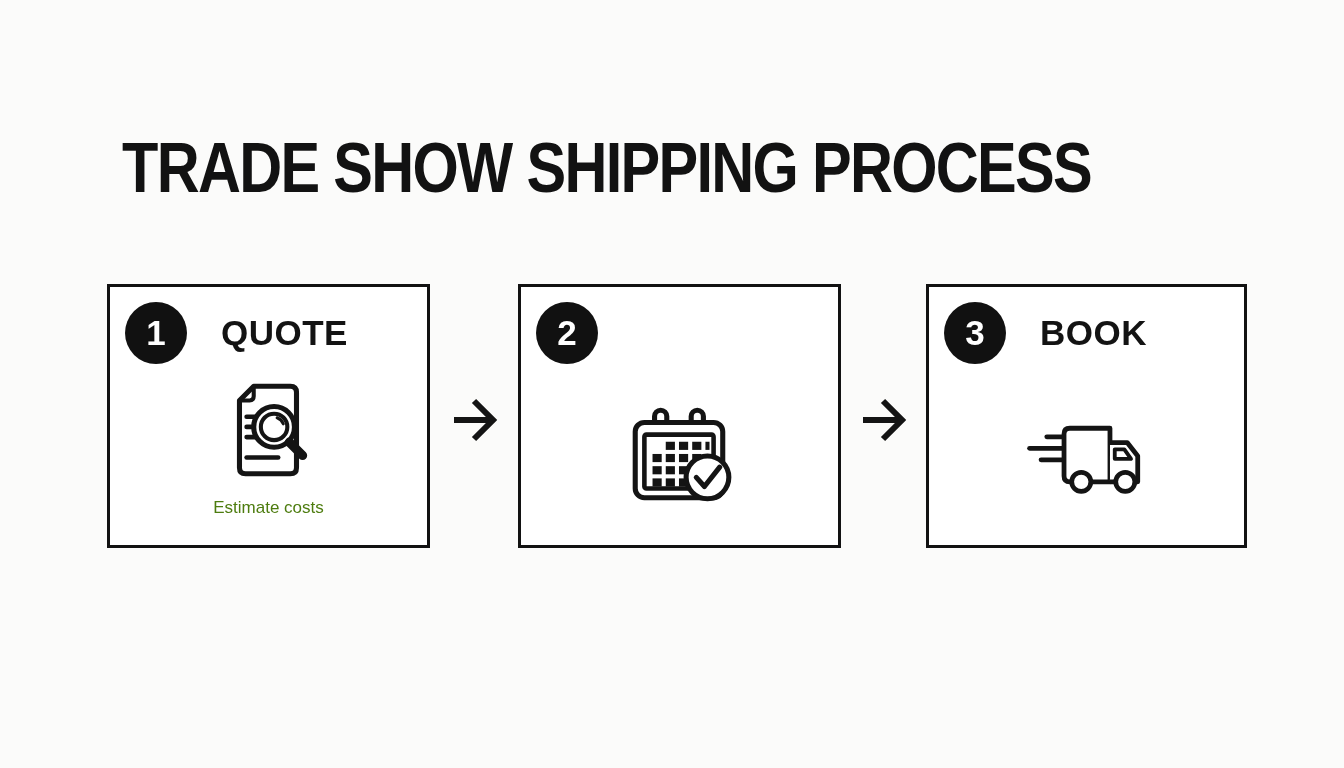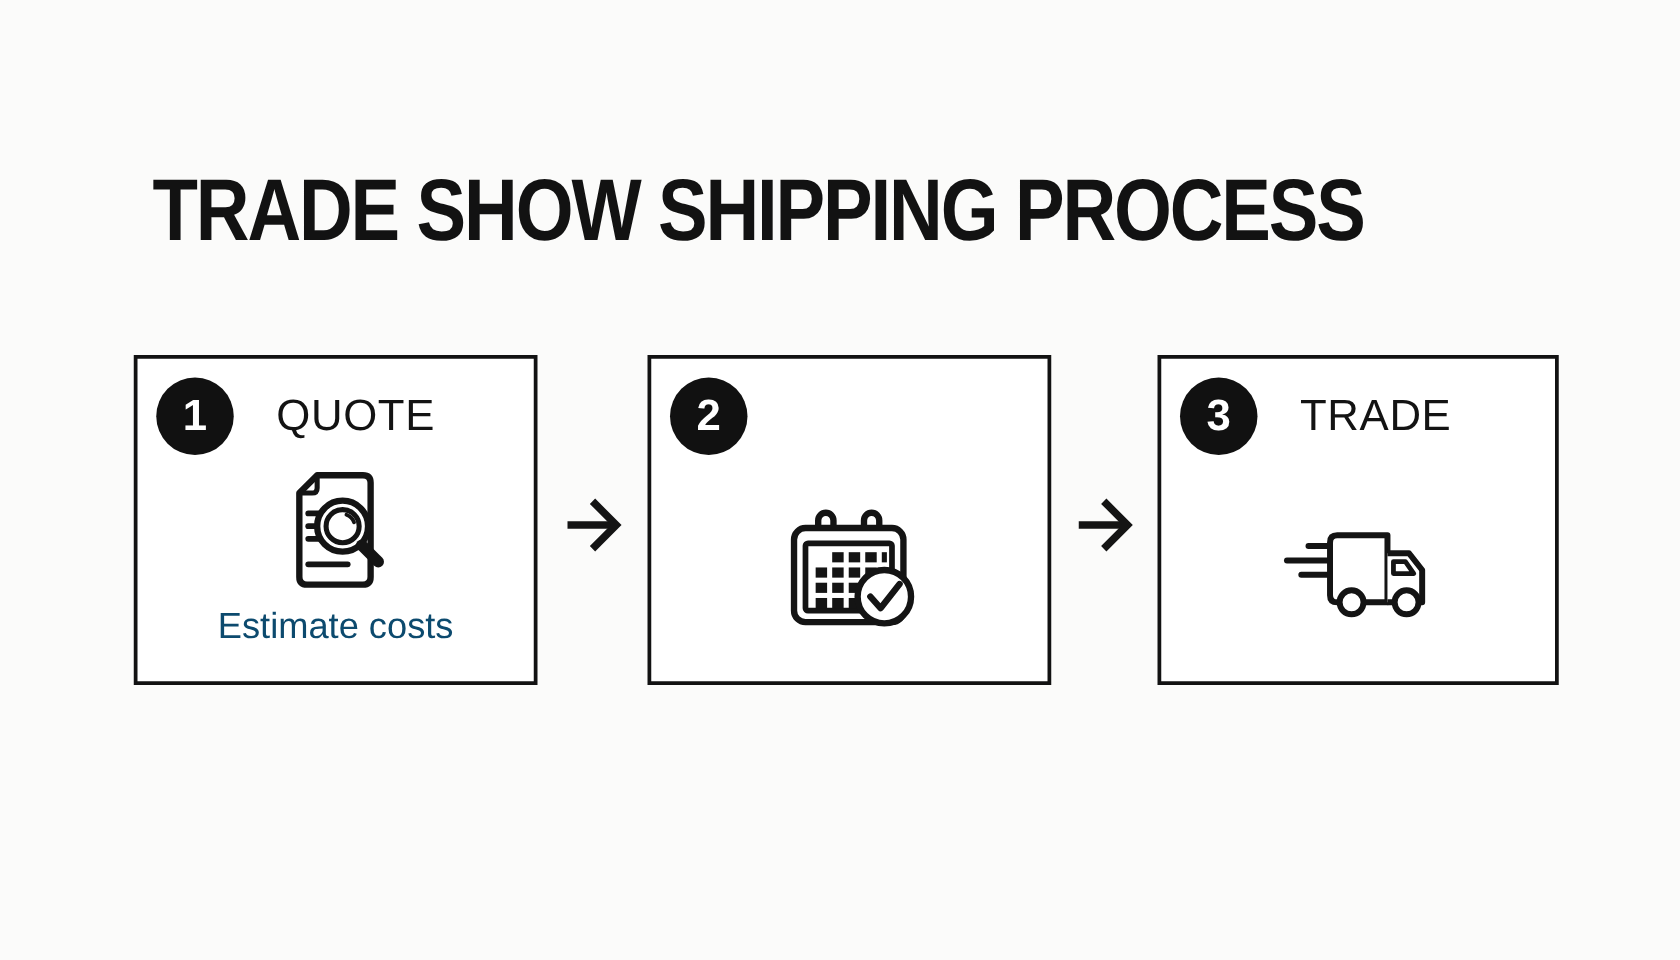--- a/index.html
+++ b/index.html
@@ -55,36 +55,36 @@
     color: #ffffff;
     display: flex;
     align-items: center;
     justify-content: center;
     font-size: 35px;
     font-weight: bold;
     flex: 0 0 auto;
   }
   .step-label {
     font-size: 35px;
-    font-weight: normal;
+    font-weight: bold;
     letter-spacing: 0.5px;
     color: #131313;
   }
   .step-icon-area {
     flex: 1 1 auto;
     display: flex;
     align-items: center;
     justify-content: center;
     padding-top: 2px;
   }
   .step-caption {
     flex: 0 0 auto;
     text-align: center;
-    font-size: 29px;
-    color: #0c4a6e;
+    font-size: 17px;
+    color: #4d7c0f;
     padding-bottom: 27px;
   }
 
   .flow-arrow {
     position: absolute;
     top: 392px;
     width: 48px;
     height: 56px;
   }
   .flow-arrow.pos-1 { left: 451px; }
@@ -174,21 +174,21 @@
   <div class="flow-arrow pos-2">
     <svg width="48" height="56" viewBox="0 0 48 56" fill="none" stroke="#141414">
       <path d="M3 28 H38" stroke-width="6"></path>
       <path d="M23 9 L42 28 L23 47" stroke-width="6" stroke-linejoin="miter"></path>
     </svg>
   </div>
 
   <div class="step-box pos-3">
     <div class="step-header">
       <div class="step-circle">3</div>
-      <div class="step-label">TRADE</div>
+      <div class="step-label">BOOK</div>
     </div>
     <div class="step-icon-area">
       <span>
         <svg width="134" height="96" viewBox="0 0 140 100" fill="none" stroke="#141414">
 
           <path d="M28 30 H58" stroke-width="5" stroke-linecap="round"></path>
           <path d="M10 42 H64" stroke-width="5" stroke-linecap="round"></path>
           <path d="M22 54 H52" stroke-width="5" stroke-linecap="round"></path>
 
           <path d="M52 21 H94 V77 H52 Q46 77 46 71 V27 Q46 21 52 21 Z" stroke-width="5" stroke-linejoin="round" fill="#ffffff"></path>

